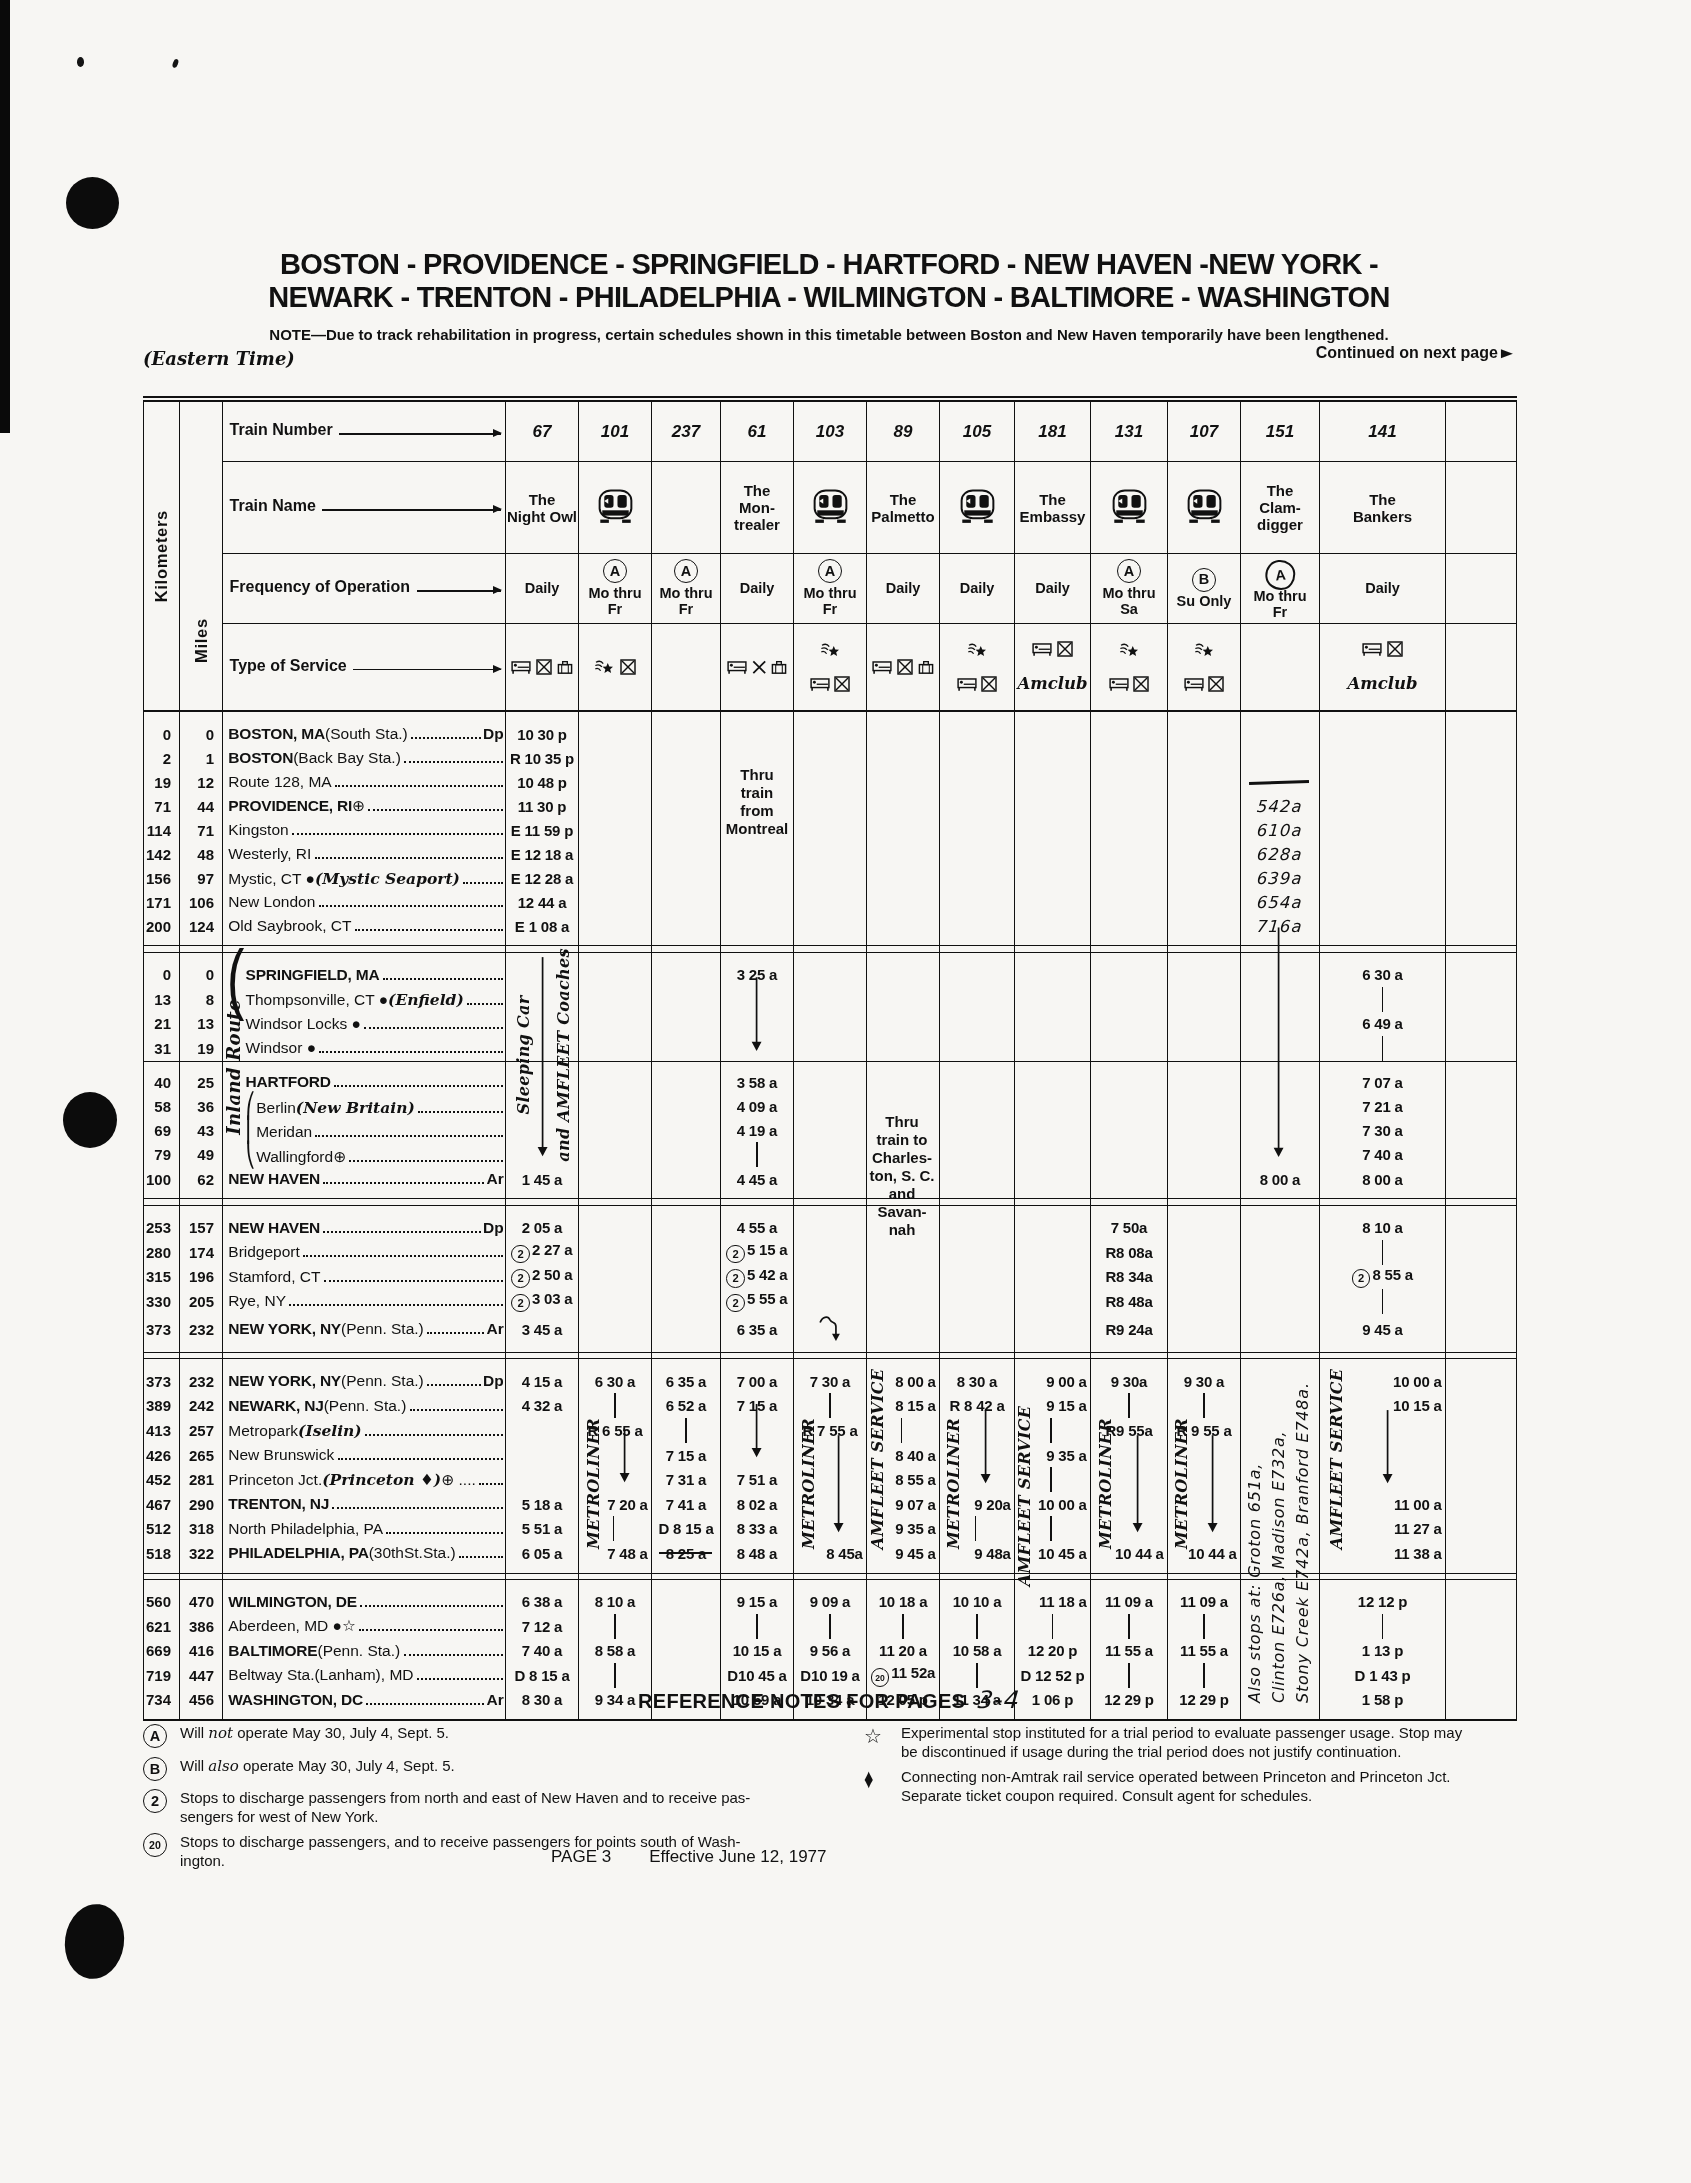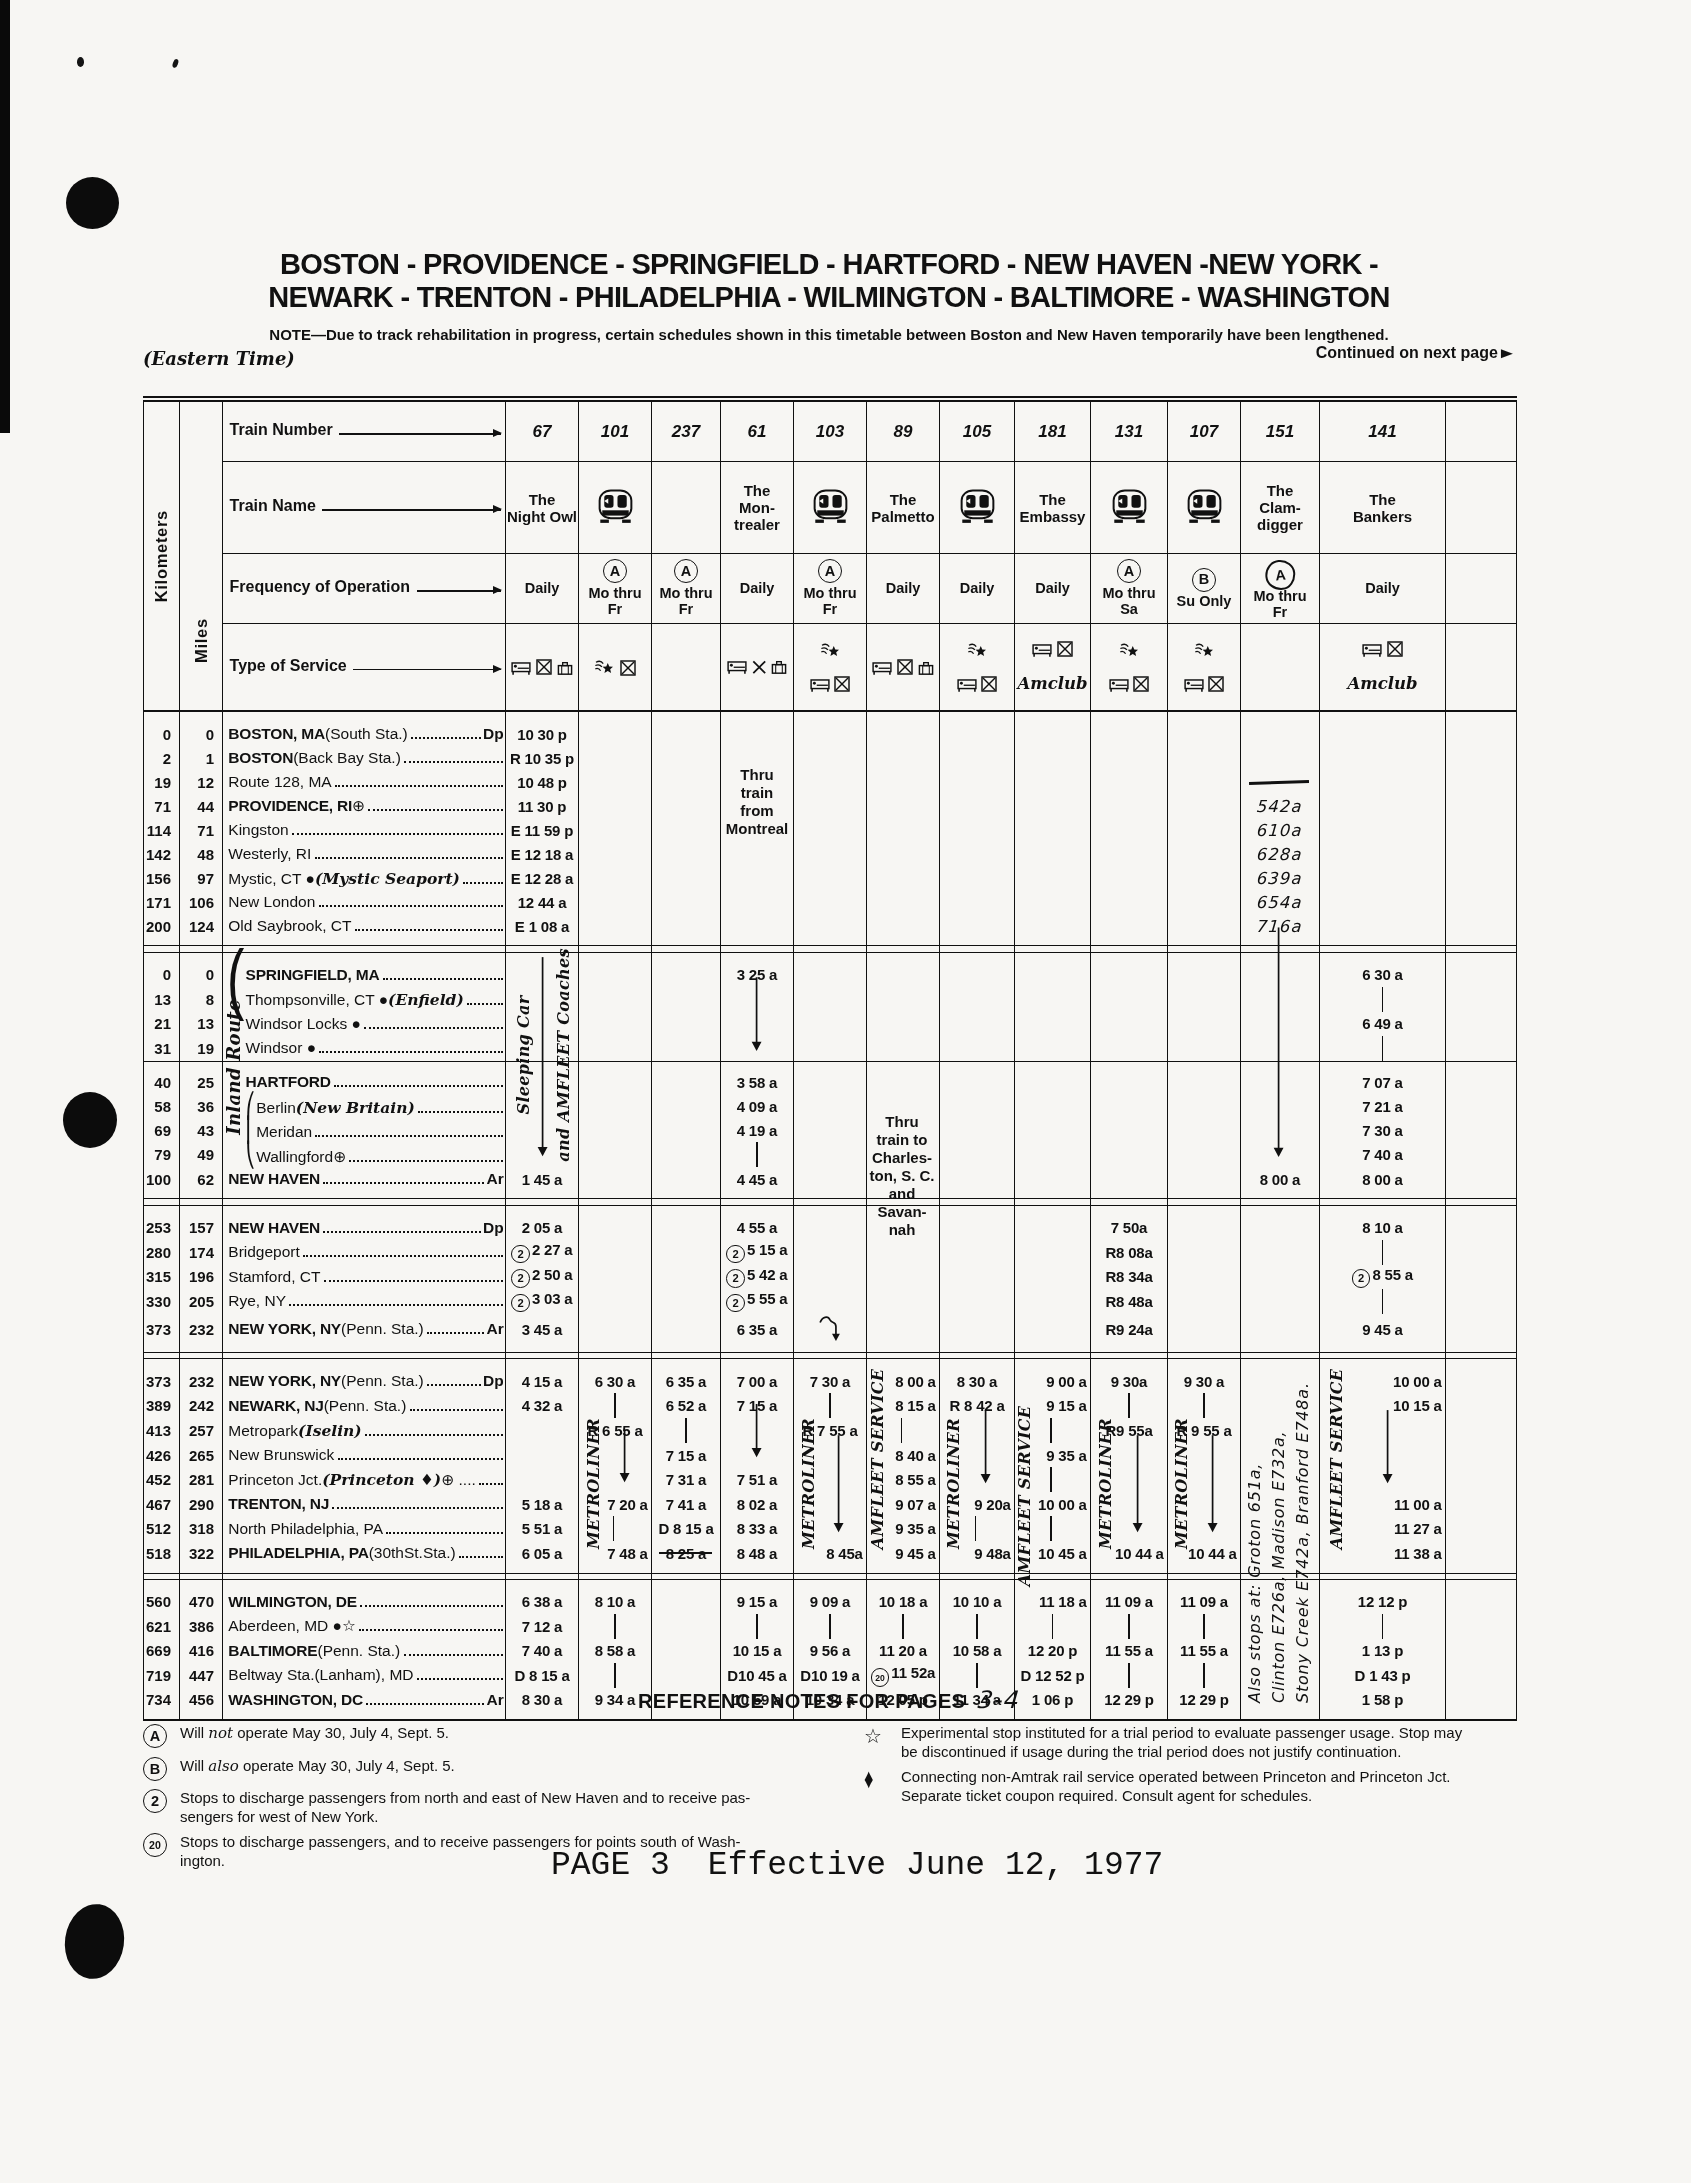--- a/index.html
+++ b/index.html
@@ -56,21 +56,21 @@
   .stw .suf{font-weight:700;padding-right:1.3px;}
   .stw .brk{font-size:20px;font-weight:400;margin-right:0.7px;transform:scaleY(1.2);display:inline-block;}
   .ind .stw{padding-left:22.5px;}
 
   .tmc{text-align:center;}
   .tm{font-weight:700;font-size:15px;letter-spacing:-0.2px;white-space:nowrap;}
   .tr-right{text-align:right;padding-right:3.3px !important;}
   .vbar{width:1.7px;height:25px;background:#111;margin:0 auto;}
   .hw{font-family:"DejaVu Sans",sans-serif;font-style:italic;font-weight:400;font-size:16.5px;
       letter-spacing:1px;transform:skewX(-5deg);display:inline-block;}
-  .svcline{display:flex;justify-content:center;align-items:flex-end;gap:4.6px;margin:17px 0;}
+  .svcline{display:flex;justify-content:center;align-items:center;gap:4.6px;margin:17px 0;}
   .amclub{font-family:"DejaVu Serif",serif;font-style:italic;font-weight:700;font-size:16.5px;}
 
   
   .ov{position:absolute;pointer-events:none;}
   .ov.vt{display:flex;align-items:center;justify-content:center;white-space:nowrap;
          font-family:"DejaVu Serif",serif;font-style:italic;font-weight:700;font-size:16px;letter-spacing:0.3px;
          transform-origin:0 0;transform:rotate(-90deg) translate(-100%,0);}
   .ov.vt.big{font-size:18px;}
   .ov.hwn{display:flex;flex-direction:column;justify-content:center;white-space:nowrap;line-height:1.5;
           font-family:"DejaVu Sans",sans-serif;font-style:italic;font-size:16px;letter-spacing:0.8px;
@@ -84,21 +84,21 @@
   
   .refhead{position:absolute;left:142px;width:1374px;text-align:center;font-weight:700;font-size:20px;letter-spacing:0.3px;}
   .refhead .hwpg{font-size:24px;font-weight:400;margin-left:6.6px;}
   .notes{position:absolute;}
   .noterow{display:flex;margin-bottom:6px;}
   .noterow .nb{width:37px;flex:none;padding-top:1.3px;}
   .noterow .ntext{font-size:15px;line-height:19px;font-weight:500;}
   .noterow .ntext em{font-family:"DejaVu Serif",serif;}
   .star-b{font-size:20px;} .dia-b{font-size:18.5px;display:inline-block;transform:scaleY(1.5);}
 
-  .footer{position:absolute;font-family:Liberation Mono, monospace;font-size:33px;font-weight:500;white-space:nowrap;}
+  .footer{position:absolute;font-family:Liberation Sans, sans-serif;font-size:17px;font-weight:500;white-space:nowrap;}
   .footer .gap{display:inline-block;width:38px;}
 </style>
 </head>
 <body>
 
 <div class="sheet">
 
   <div class="edgebar"></div>
   <div class="speck" style="left:77px;top:57px;width:7.3px;height:10px;"></div>
   <div class="speck" style="left:173px;top:59px;width:5.3px;height:8.6px;transform:rotate(20deg);"></div>

